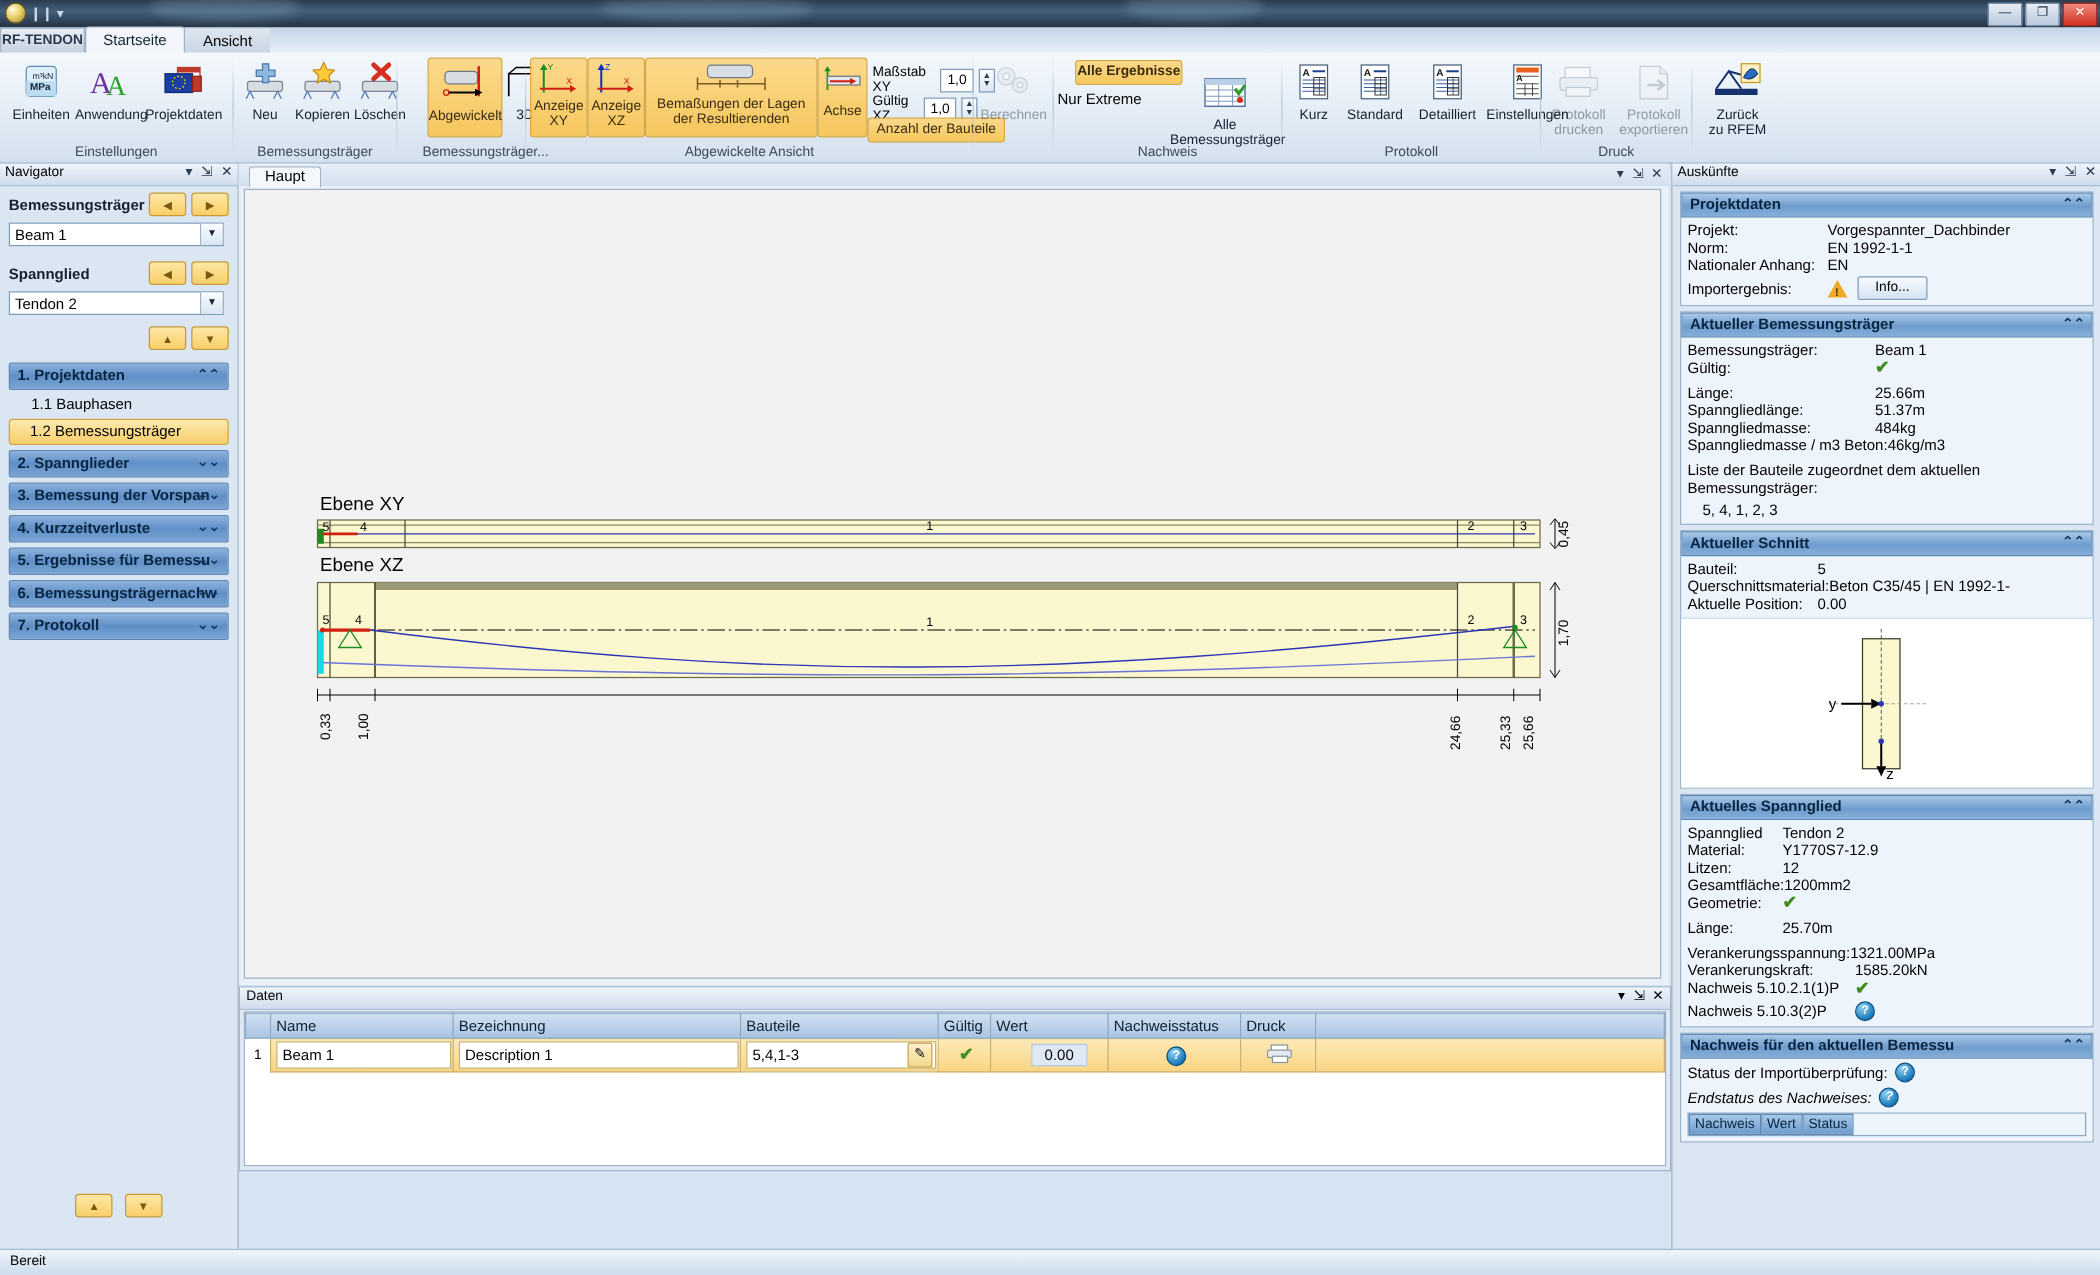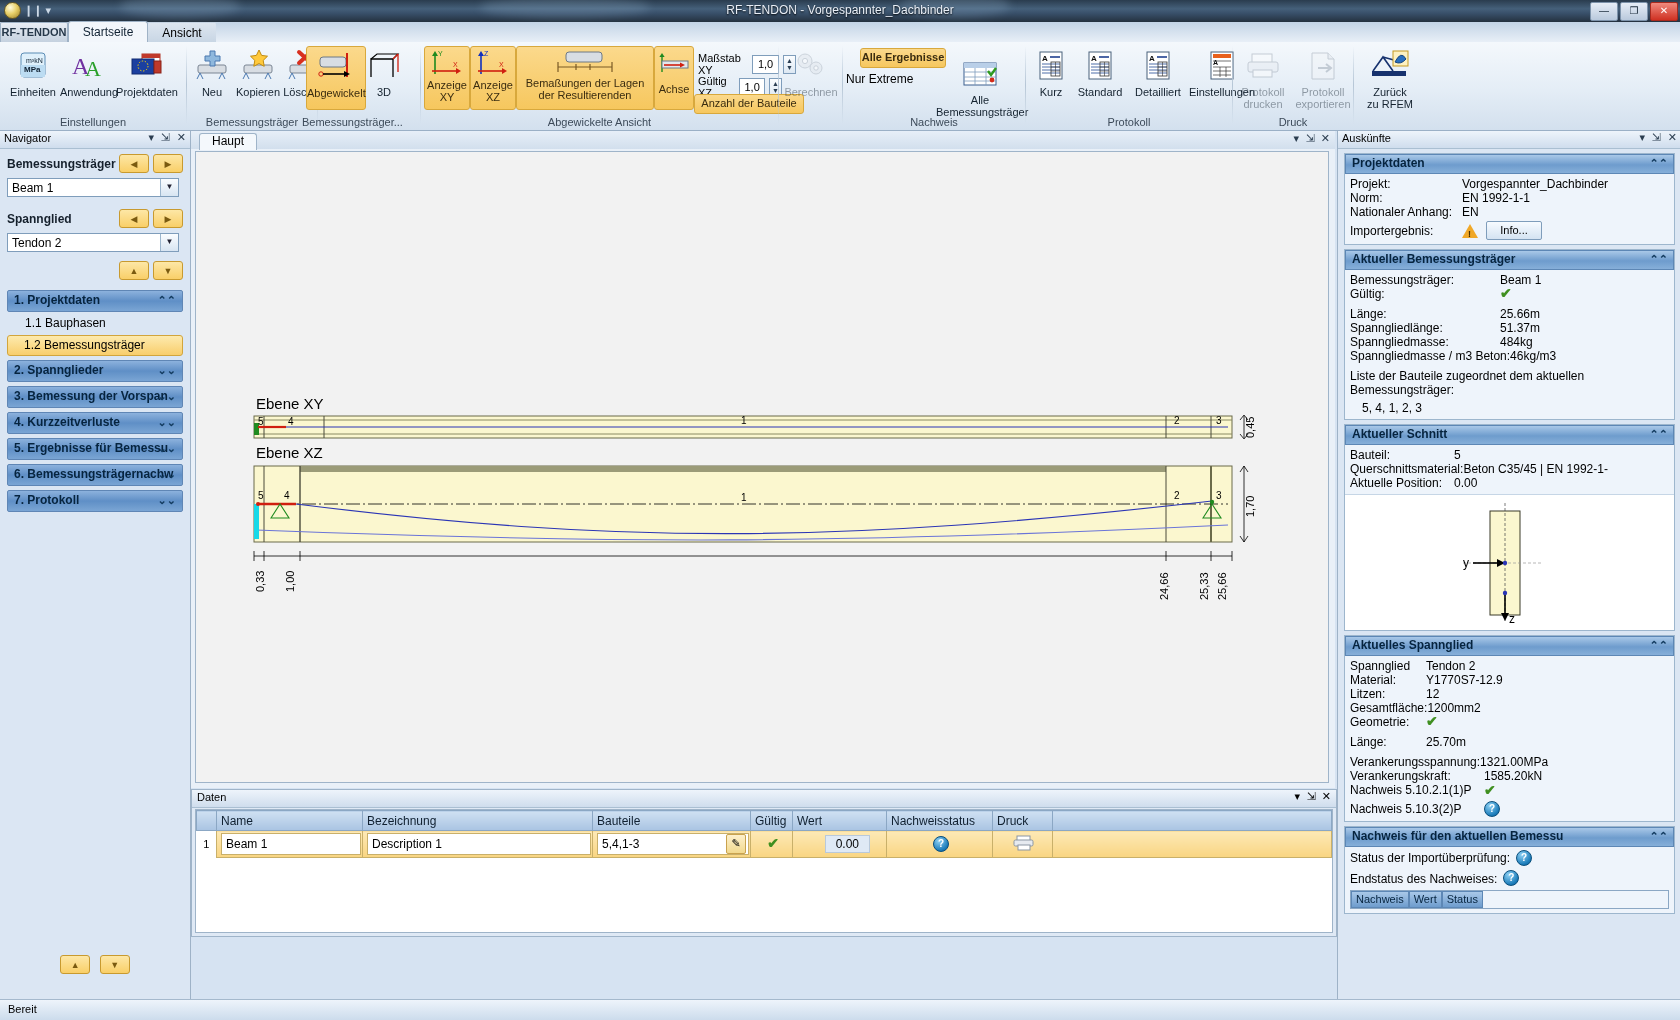--- a/index.html
+++ b/index.html
@@ -148,21 +148,20 @@
 
 <div class="titlebar">
   <div class="glow" style="left:120px;top:-6px;width:120px;height:24px;"></div>
   <div class="glow" style="left:480px;top:-4px;width:170px;height:22px;"></div>
   <div class="glow" style="left:900px;top:-8px;width:110px;height:26px;"></div>
   <div class="qat">
     <div class="qat-orb"></div>
     <span class="qat-ico">❙❙</span>
     <span class="qat-ico">▾</span>
   </div>
-  <div class="title-text">RF-TENDON - Vorgespannter_Dachbinder</div>
   <div class="wbtns">
     <div class="wbtn">—</div>
     <div class="wbtn">❐</div>
     <div class="wbtn close">✕</div>
   </div>
 </div>
 
 <div class="tabstrip"></div>
 <div class="apptab">RF-TENDON</div>
 <div class="tab active" style="left:68px;width:78px;">Startseite</div>
@@ -235,21 +234,21 @@
           <path d="M8 24 L5 30 M8 24 L11 30 M30 24 L27 30 M30 24 L33 30" stroke="#4a78b0" stroke-width="1"></path>
           <path d="M15 3 L27 14 M27 3 L15 14" stroke="#d83020" stroke-width="4" stroke-linecap="round"></path>
         </svg>
       </div>
       <div class="lb">Löschen</div>
     </div>
     <div class="glabel">Bemessungsträger</div>
   </div>
   <div class="rsep" style="left:317px;"></div>
 
-  <div class="rgroup" style="left:302px;width:100px;">
+  <div class="rgroup" style="left:338px;width:100px;">
     <div class="ybtn" style="left:4px;top:4px;width:58px;height:62px;">
       <div style="height:40px;display:flex;align-items:center;justify-content:center;">
         <svg width="44" height="32" viewBox="0 0 44 32">
           <rect x="6" y="6" width="26" height="10" rx="3" fill="#d8dde3" stroke="#6d7885"></rect>
           <line x1="33" y1="2" x2="33" y2="26" stroke="#d01f10" stroke-width="2"></line>
           <circle cx="7" cy="23" r="2.2" fill="none" stroke="#d01f10"></circle>
           <path d="M9 23 H30" stroke="#000" stroke-width="1.6"></path>
           <path d="M30 20 l6 3 -6 3 z" fill="#000"></path>
         </svg>
       </div>
@@ -859,21 +858,21 @@
     <div class="cardhdr">
       <span>Nachweis für den aktuellen Bemessu</span>
       <span class="chev">⌃⌃</span>
     </div>
     <div class="cardbody">
       <div class="kvl" style="align-items:center;">
         <span class="k" style="width:auto;">Status der Importüberprüfung:</span>
         <span class="qbadge" style="margin-left:6px;">?</span>
       </div>
       <div style="height:4px;"></div>
-      <div class="kvl" style="align-items:flex-end;">
+      <div class="kvl" style="align-items:center;font-style:italic;">
         <span class="k" style="width:auto;">Endstatus des Nachweises:</span>
         <span class="qbadge" style="margin-left:6px;">?</span>
       </div>
       <div style="height:4px;"></div>
       <div style="display:flex;background:#eef4fb;border:1px solid #8ba7c4;">
         <span class="minihdr">Nachweis</span>
         <span class="minihdr">Wert</span>
         <span class="minihdr">Status</span>
         <span style="flex:1;background:#eef4fb;"></span>
       </div>

